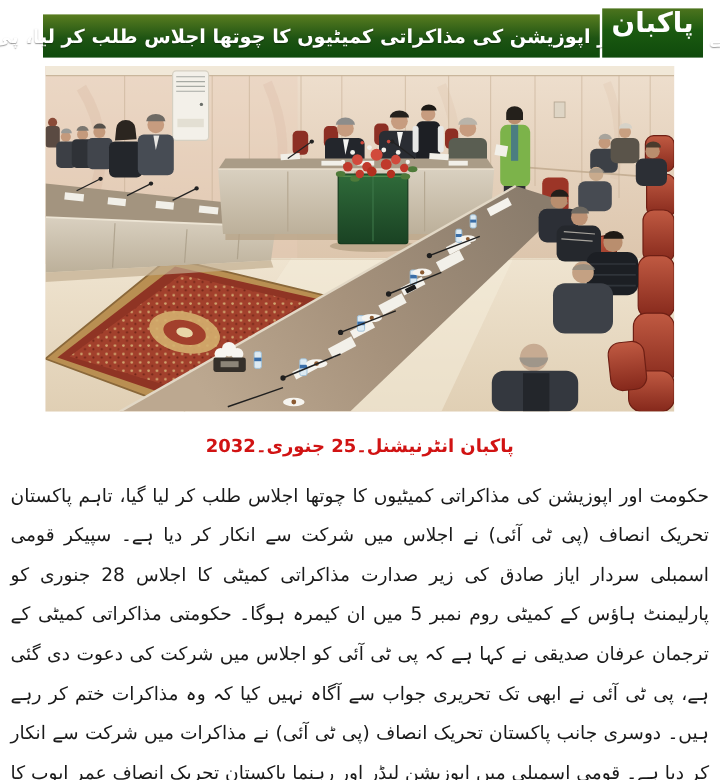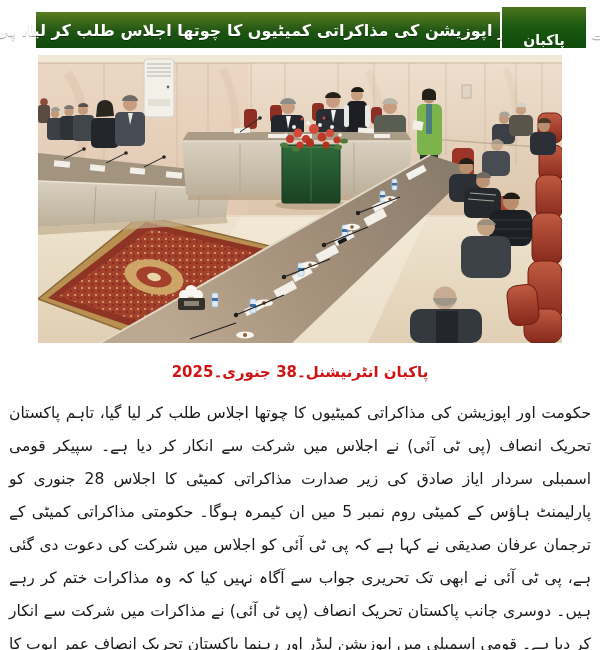--- a/index.html
+++ b/index.html
@@ -6,22 +6,22 @@
   body{
     width:600px;height:650px;background:#ffffff;overflow:hidden;
     font-family:"DejaVu Sans", sans-serif;
     direction:rtl;
   }
   
   .masthead{position:relative;width:600px;height:55px;background:#fff;}
   .logo-box{
     position:absolute;top:7px;right:14px;width:84px;height:41px;
     background:linear-gradient(180deg,#4d741e 0%,#1b5a10 45%,#0f4a0c 100%);
-    color:#fff;display:flex;align-items:flex-end;justify-content:center;
-    font-size:14px;font-weight:bold;letter-spacing:0;
+    color:#fff;display:flex;align-items:flex-start;justify-content:center;
+    font-size:23px;font-weight:bold;letter-spacing:0;
   }
   .headline-bar{
     position:absolute;top:12px;right:100px;left:36px;height:36px;
     background:linear-gradient(180deg,#5a7d20 0%,#1e5413 55%,#0e4a0c 100%);
     color:#fff;display:flex;align-items:center;justify-content:center;
     font-size:16px;font-weight:bold;padding:0 10px;white-space:nowrap;
     text-shadow:0 1px 1px rgba(0,0,0,.4);
   }
   
   .photo-wrap{
@@ -394,18 +394,18 @@
     <rect x="423" y="181" width="50" height="42" rx="10" fill="#3d4148"></rect>
     <circle cx="407" cy="243" r="11.5" fill="#c7ab92"></circle>
         <path d="M395,243 a12,8 0 0 1 24,0" fill="#9a938a" opacity="0.9" transform="rotate(180 407 243)"></path>
     <rect x="372" y="254" width="72" height="34" rx="10" fill="#34383f"></rect>
     <rect x="398" y="256" width="22" height="32" fill="#23262b"></rect>
   </g>
 </svg>
 </figure>
 
 <div class="caption">
-  <span>پاکبان انٹرنیشنل۔38 جنوری۔2025</span>
+  <span>پاکبان انٹرنیشنل۔25 جنوری۔2032</span>
 </div>
 
 <article class="article">
   <p>حکومت اور اپوزیشن کی مذاکراتی کمیٹیوں کا چوتھا اجلاس طلب کر لیا گیا، تاہم پاکستان تحریک انصاف (پی ٹی آئی) نے اجلاس میں شرکت سے انکار کر دیا ہے۔ سپیکر قومی اسمبلی سردار ایاز صادق کی زیر صدارت مذاکراتی کمیٹی کا اجلاس 28 جنوری کو پارلیمنٹ ہاؤس کے کمیٹی روم نمبر 5 میں ان کیمرہ ہوگا۔ حکومتی مذاکراتی کمیٹی کے ترجمان عرفان صدیقی نے کہا ہے کہ پی ٹی آئی کو اجلاس میں شرکت کی دعوت دی گئی ہے، پی ٹی آئی نے ابھی تک تحریری جواب سے آگاہ نہیں کیا کہ وہ مذاکرات ختم کر رہے ہیں۔ دوسری جانب پاکستان تحریک انصاف (پی ٹی آئی) نے مذاکرات میں شرکت سے انکار کر دیا ہے۔ قومی اسمبلی میں اپوزیشن لیڈر اور رہنما پاکستان تحریک انصاف عمر ایوب کا کہنا ہے کہ ان کے ہاتھ میں کچھ بھی نہیں، یہ کہتے ہیں ہماری مجبوریاں ہیں، مذاکراتی کمیٹی اجلاس میں یہ خود چائے وغیرہ پی لیں۔ چیئرمین پی ٹی آئی بیرسٹر گوہر نے کہا کہ بانی پی ٹی آئی عمران خان کی ہدایت کے مطابق کسی اور میٹنگ میں شرکت نہیں کر رہے۔</p>
 </article>
 
 </body></html>

